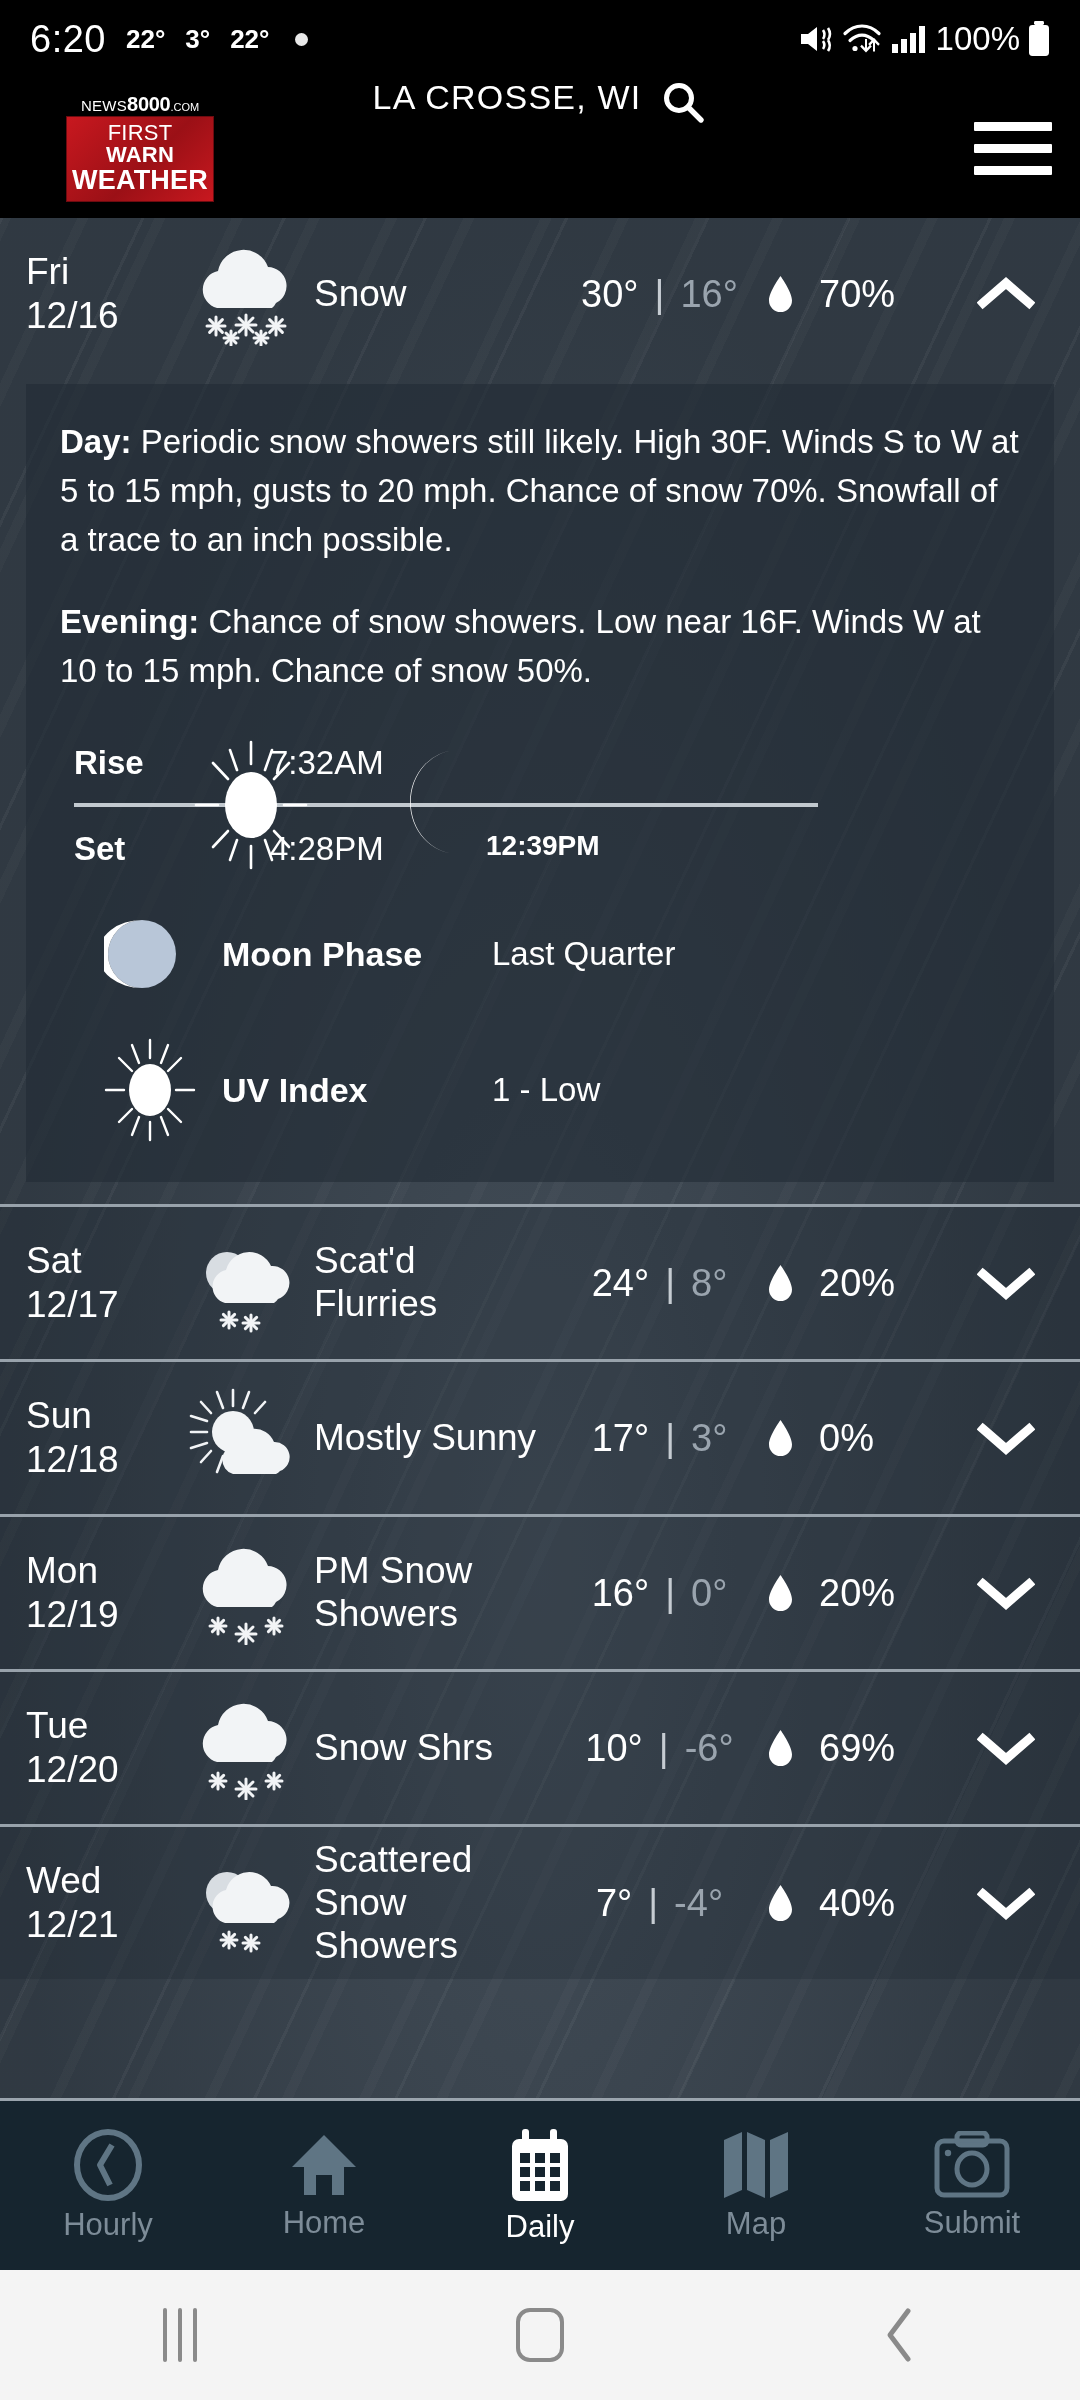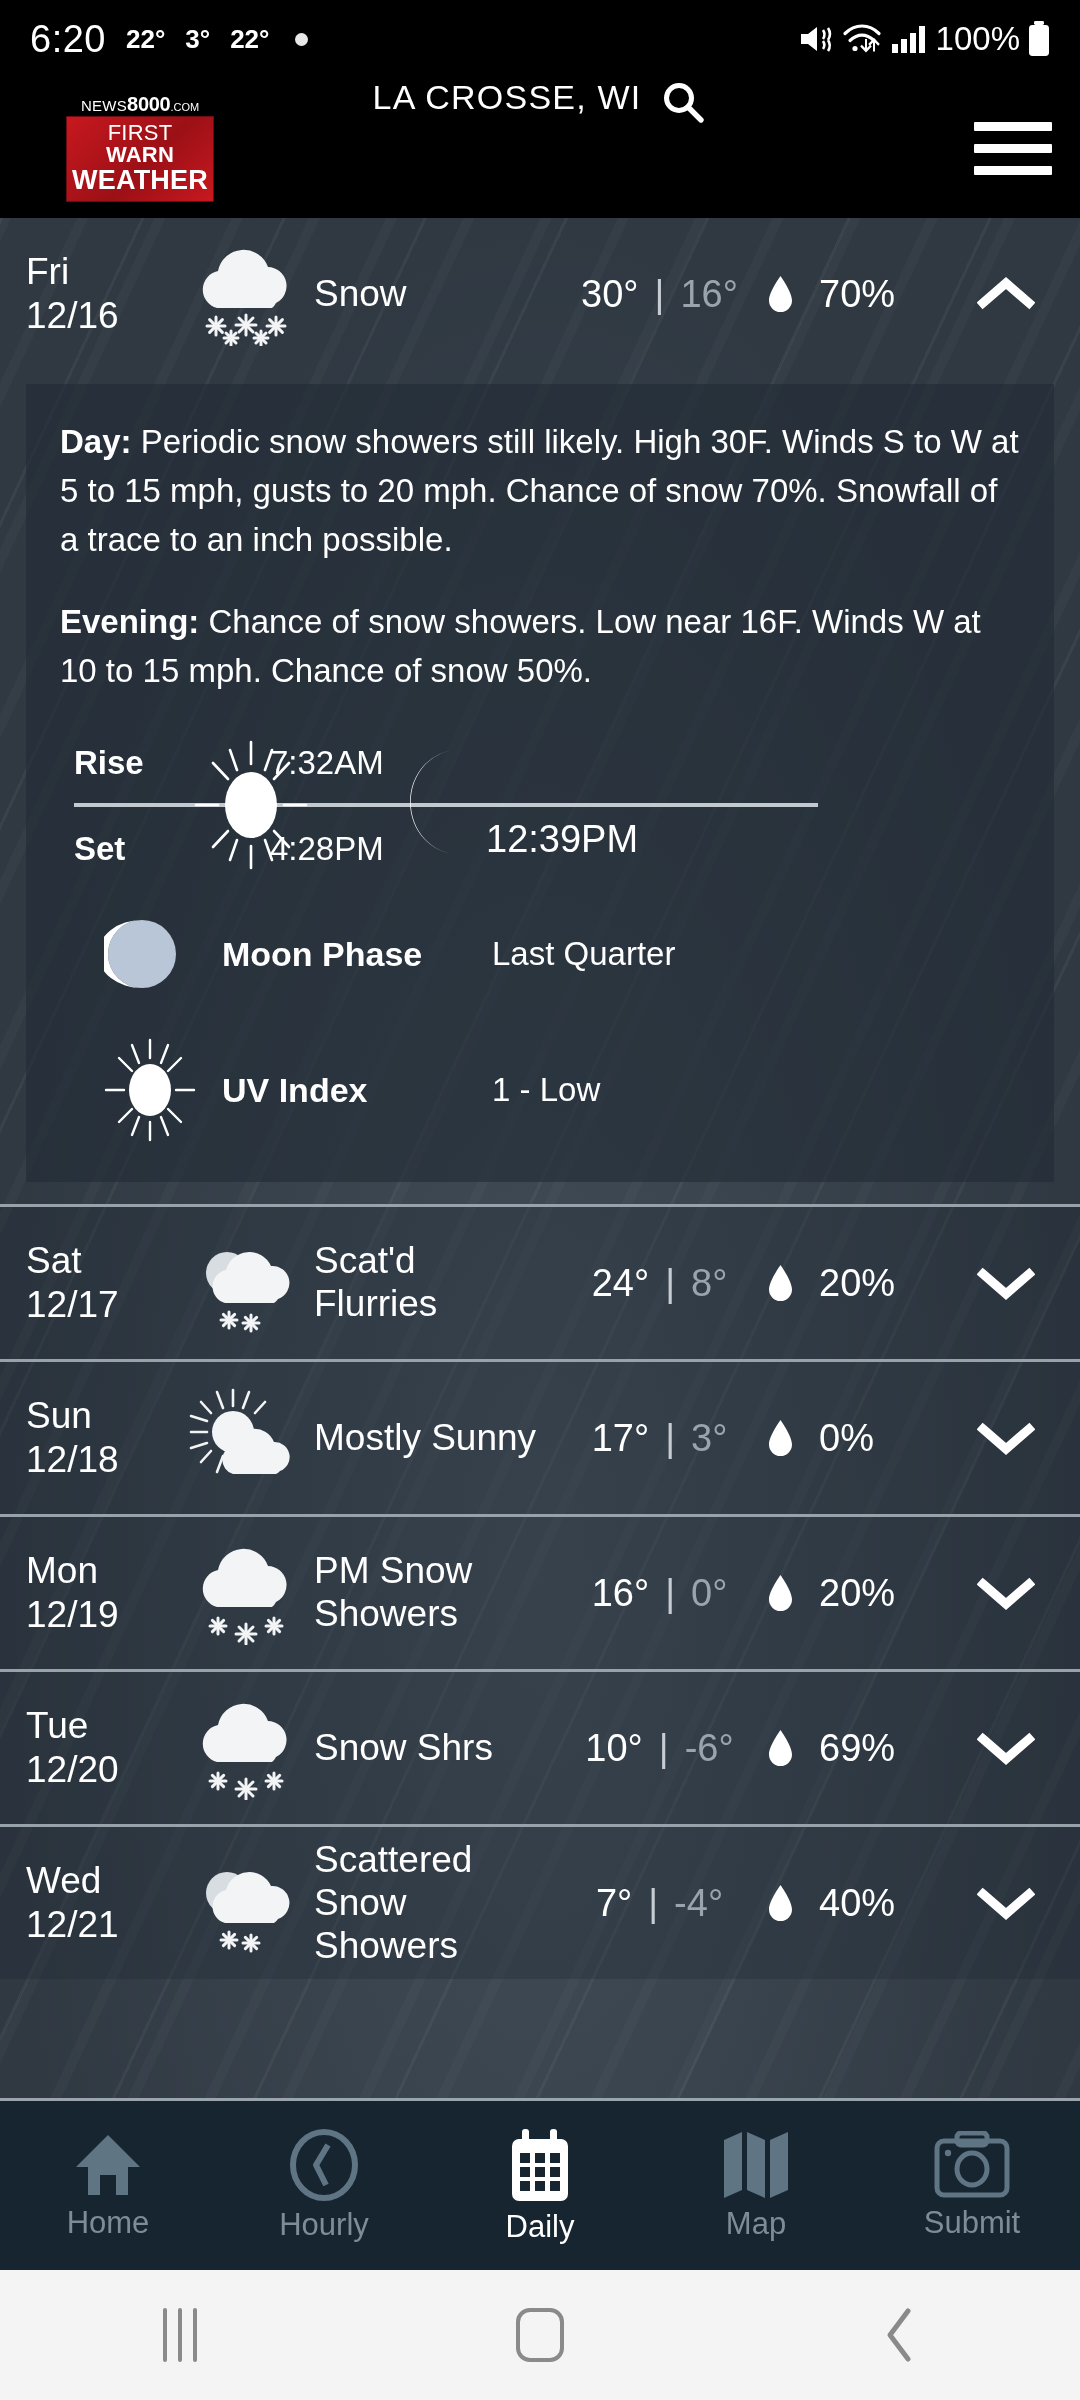--- a/index.html
+++ b/index.html
@@ -90,21 +90,21 @@
   .detail .gap{ height:34px; }
 
   .sunrow{ position:relative; margin:44px 14px 0; height:130px; }
   .sunline{ position:absolute; left:0; right:188px; top:63px; height:4px; background:#c2c9cf; }
   .lbl-rise{ position:absolute; left:0; top:4px; color:#fff; font-size:33px; font-weight:bold; }
   .lbl-set{ position:absolute; left:0; top:90px; color:#fff; font-size:33px; font-weight:bold; }
   .sun-g{ position:absolute; left:118px; top:-2px; }
   .moon-g{ position:absolute; left:326px; top:6px; }
   .t-rise{ position:absolute; left:196px; top:4px; color:#fff; font-size:33px; }
   .t-set{ position:absolute; left:196px; top:90px; color:#fff; font-size:33px; }
-  .t-moon{ position:absolute; left:412px; top:78px; color:#fff; font-size:38px; }
+  .t-moon{ position:absolute; left:412px; top:90px; color:#fff; font-size:28px;font-weight:bold; }
 
   .inforow{ display:flex; align-items:center; margin:46px 0 0; padding-left:44px; }
   .inforow .ico{ width:118px; display:flex; align-items:center; }
   .inforow .name{ width:270px; color:#fff; font-size:34px; font-weight:bold; }
   .inforow .val{ color:#fff; font-size:33px; }
 
   
   .tabbar{
     position:absolute; left:0; right:0; bottom:130px; height:172px;
     background:#16252f; border-top:3px solid #9aa4ad;
@@ -554,31 +554,31 @@
       <div class="c-chev">
         <svg width="58" height="38" viewBox="0 0 58 38">
             <path d="M6 10 L29 30 L52 10" fill="none" stroke="#fff" stroke-width="9" stroke-linecap="square"></path>
           </svg>
       </div>
     </div>
   </div>
 
   <div class="tabbar">
     <div class="tab">
-      <svg width="76" height="68" viewBox="0 0 76 68">
-        <path fill="#5f7584" d="M38 4 70 36h-12v28H46V44H30v20H18V36H6z"></path>
-      </svg>
-      <span class="tl">Home</span>
-    </div>
-    <div class="tab">
       <svg width="76" height="72" viewBox="0 0 76 72">
         <ellipse cx="38" cy="36" rx="31" ry="33" fill="none" stroke="#5f7584" stroke-width="6"></ellipse>
         <path d="M42 16 L30 36 L40 56" fill="none" stroke="#5f7584" stroke-width="6" stroke-linejoin="round"></path>
       </svg>
       <span class="tl">Hourly</span>
+    </div>
+    <div class="tab">
+      <svg width="76" height="68" viewBox="0 0 76 68">
+        <path fill="#5f7584" d="M38 4 70 36h-12v28H46V44H30v20H18V36H6z"></path>
+      </svg>
+      <span class="tl">Home</span>
     </div>
     <div class="tab active">
       <svg width="72" height="76" viewBox="0 0 72 76">
         <rect x="18" y="2" width="7" height="16" rx="3" fill="#fff"></rect>
         <rect x="46" y="2" width="7" height="16" rx="3" fill="#fff"></rect>
         <rect x="8" y="12" width="56" height="62" rx="7" fill="#fff"></rect>
         <g fill="#16252f">
           <rect x="16" y="26" width="10" height="10"></rect>
             <rect x="31" y="26" width="10" height="10"></rect>
             <rect x="46" y="26" width="10" height="10"></rect>

